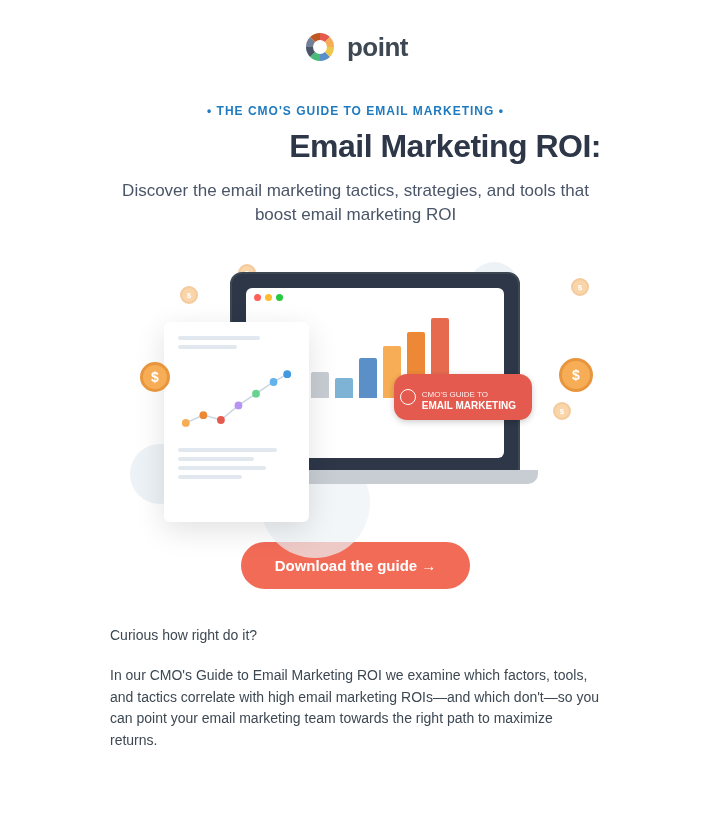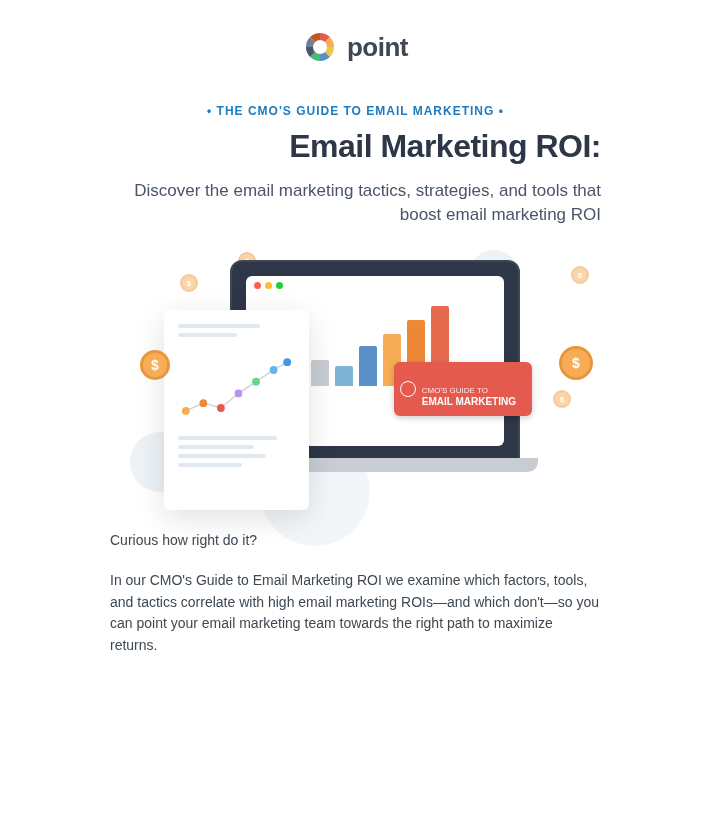--- a/index.html
+++ b/index.html
@@ -3,34 +3,34 @@
 <meta charset="utf-8">
 <style>
 *{margin:0;padding:0;box-sizing:border-box}
 body{font-family:-apple-system,BlinkMacSystemFont,"Segoe UI",Helvetica,Arial,sans-serif;background:#fff;width:711px;margin:0 auto;color:#3d4852}
 .container{padding:30px 110px 40px}
 .logo-wrap{display:flex;align-items:center;justify-content:center;gap:10px;margin-bottom:40px}
 .logo-icon{width:34px;height:34px}
 .logo-text{font-size:26px;font-weight:700;color:#3d4852;letter-spacing:-0.5px}
 .eyebrow{text-align:center;color:#1f7bbf;font-size:12px;font-weight:700;letter-spacing:1px;margin-bottom:10px}
 .headline{text-align:right;font-size:32px;font-weight:700;color:#2d3748;line-height:1.15;margin-bottom:14px;letter-spacing:-0.5px}
-.subhead{text-align:right;font-size:17px;color:#4a5568;line-height:1.4;margin-bottom:24px;font-weight:400}
+.subhead{text-align:center;font-size:17px;color:#4a5568;line-height:1.4;margin-bottom:36px;font-weight:400}
 .illustration{position:relative;width:100%;height:260px;margin-bottom:20px}
 .laptop{position:absolute;left:120px;top:10px;width:290px;height:200px;background:#2d3748;border-radius:12px 12px 0 0;border:2px solid #3d4852}
 .laptop::after{content:"";position:absolute;bottom:-14px;left:-20px;right:-20px;height:14px;background:#c8cdd4;border-radius:0 0 10px 10px}
 .laptop-win{position:absolute;top:14px;left:14px;right:14px;bottom:12px;background:#fff;border-radius:6px;overflow:hidden}
 .win-dots{position:absolute;top:6px;left:8px;display:flex;gap:4px}
 .win-dot{width:7px;height:7px;border-radius:50%}
 .win-dot.red{background:#ff5f56}.win-dot.yellow{background:#ffbd2e}.win-dot.green{background:#27c93f}
 .bars{position:absolute;left:65px;top:30px;display:flex;gap:6px;align-items:flex-end;height:80px}
 .bar{width:18px;border-radius:2px 2px 0 0}
 .b1{height:26px;background:#c8cdd4}.b2{height:20px;background:#7fb3d5}.b3{height:40px;background:#5a8fc7}.b4{height:52px;background:#f6ad55}.b5{height:66px;background:#ed8936}.b6{height:80px;background:#e66b4e}
 .lplines{position:absolute;left:14px;top:40px}
 .lpline{height:4px;background:#e2e8f0;border-radius:2px;margin-bottom:6px}
-.banner{position:absolute;right:-14px;top:100px;background:#e55a4e;color:#fff;font-size:10px;font-weight:700;padding:24px 16px 8px 28px;border-radius:6px;line-height:1.2;box-shadow:0 2px 6px rgba(0,0,0,.2)}
+.banner{position:absolute;right:-14px;top:100px;background:#e55a4e;color:#fff;font-size:10px;font-weight:700;padding:16px 16px 8px 28px;border-radius:13px;line-height:1.2;box-shadow:0 2px 6px rgba(0,0,0,.2)}
 .banner::before{content:"";position:absolute;left:6px;top:50%;transform:translateY(-50%);width:14px;height:14px;border:1.5px solid #fff;border-radius:50%}
 .banner .l1{font-size:8px;font-weight:400;opacity:.9}
 .card{position:absolute;left:54px;top:60px;width:145px;height:200px;background:#fff;border-radius:6px;box-shadow:0 8px 30px rgba(0,0,0,.12);padding:14px}
 .card-lines .cline{height:4px;background:#e2e8f0;border-radius:2px;margin-bottom:5px}
 .chart-area{position:relative;height:75px;margin:14px 0 10px}
 .chart-svg{width:100%;height:100%}
 .coin{position:absolute;width:30px;height:30px;background:#f6ad55;border-radius:50%;border:3px solid #e8963e;display:flex;align-items:center;justify-content:center;color:#fff;font-weight:700;font-size:14px}
 .coin.c1{left:30px;top:100px}
 .coin.c2{right:8px;top:96px;width:34px;height:34px}
 .coin.sm{width:18px;height:18px;font-size:8px;border-width:2px;opacity:.5}
@@ -128,17 +128,20 @@
         <div class="cline" style="width:65%"></div>
         <div class="cline" style="width:75%"></div>
         <div class="cline" style="width:55%"></div>
       </div>
     </div>
 
     <div class="coin c1">$</div>
     <div class="coin c2">$</div>
   </div>
 
+  <div class="cta-wrap">
+    <button class="cta-btn">Download the guide →</button>
+  </div>
 
   <p class="body-text">Curious how right do it?</p>
   <p class="body-text">In our CMO's Guide to Email Marketing ROI we examine which factors, tools, and tactics correlate with high email marketing ROIs—and which don't—so you can point your email marketing team towards the right path to maximize returns.</p>
 
 </div>
 
 </body></html>

